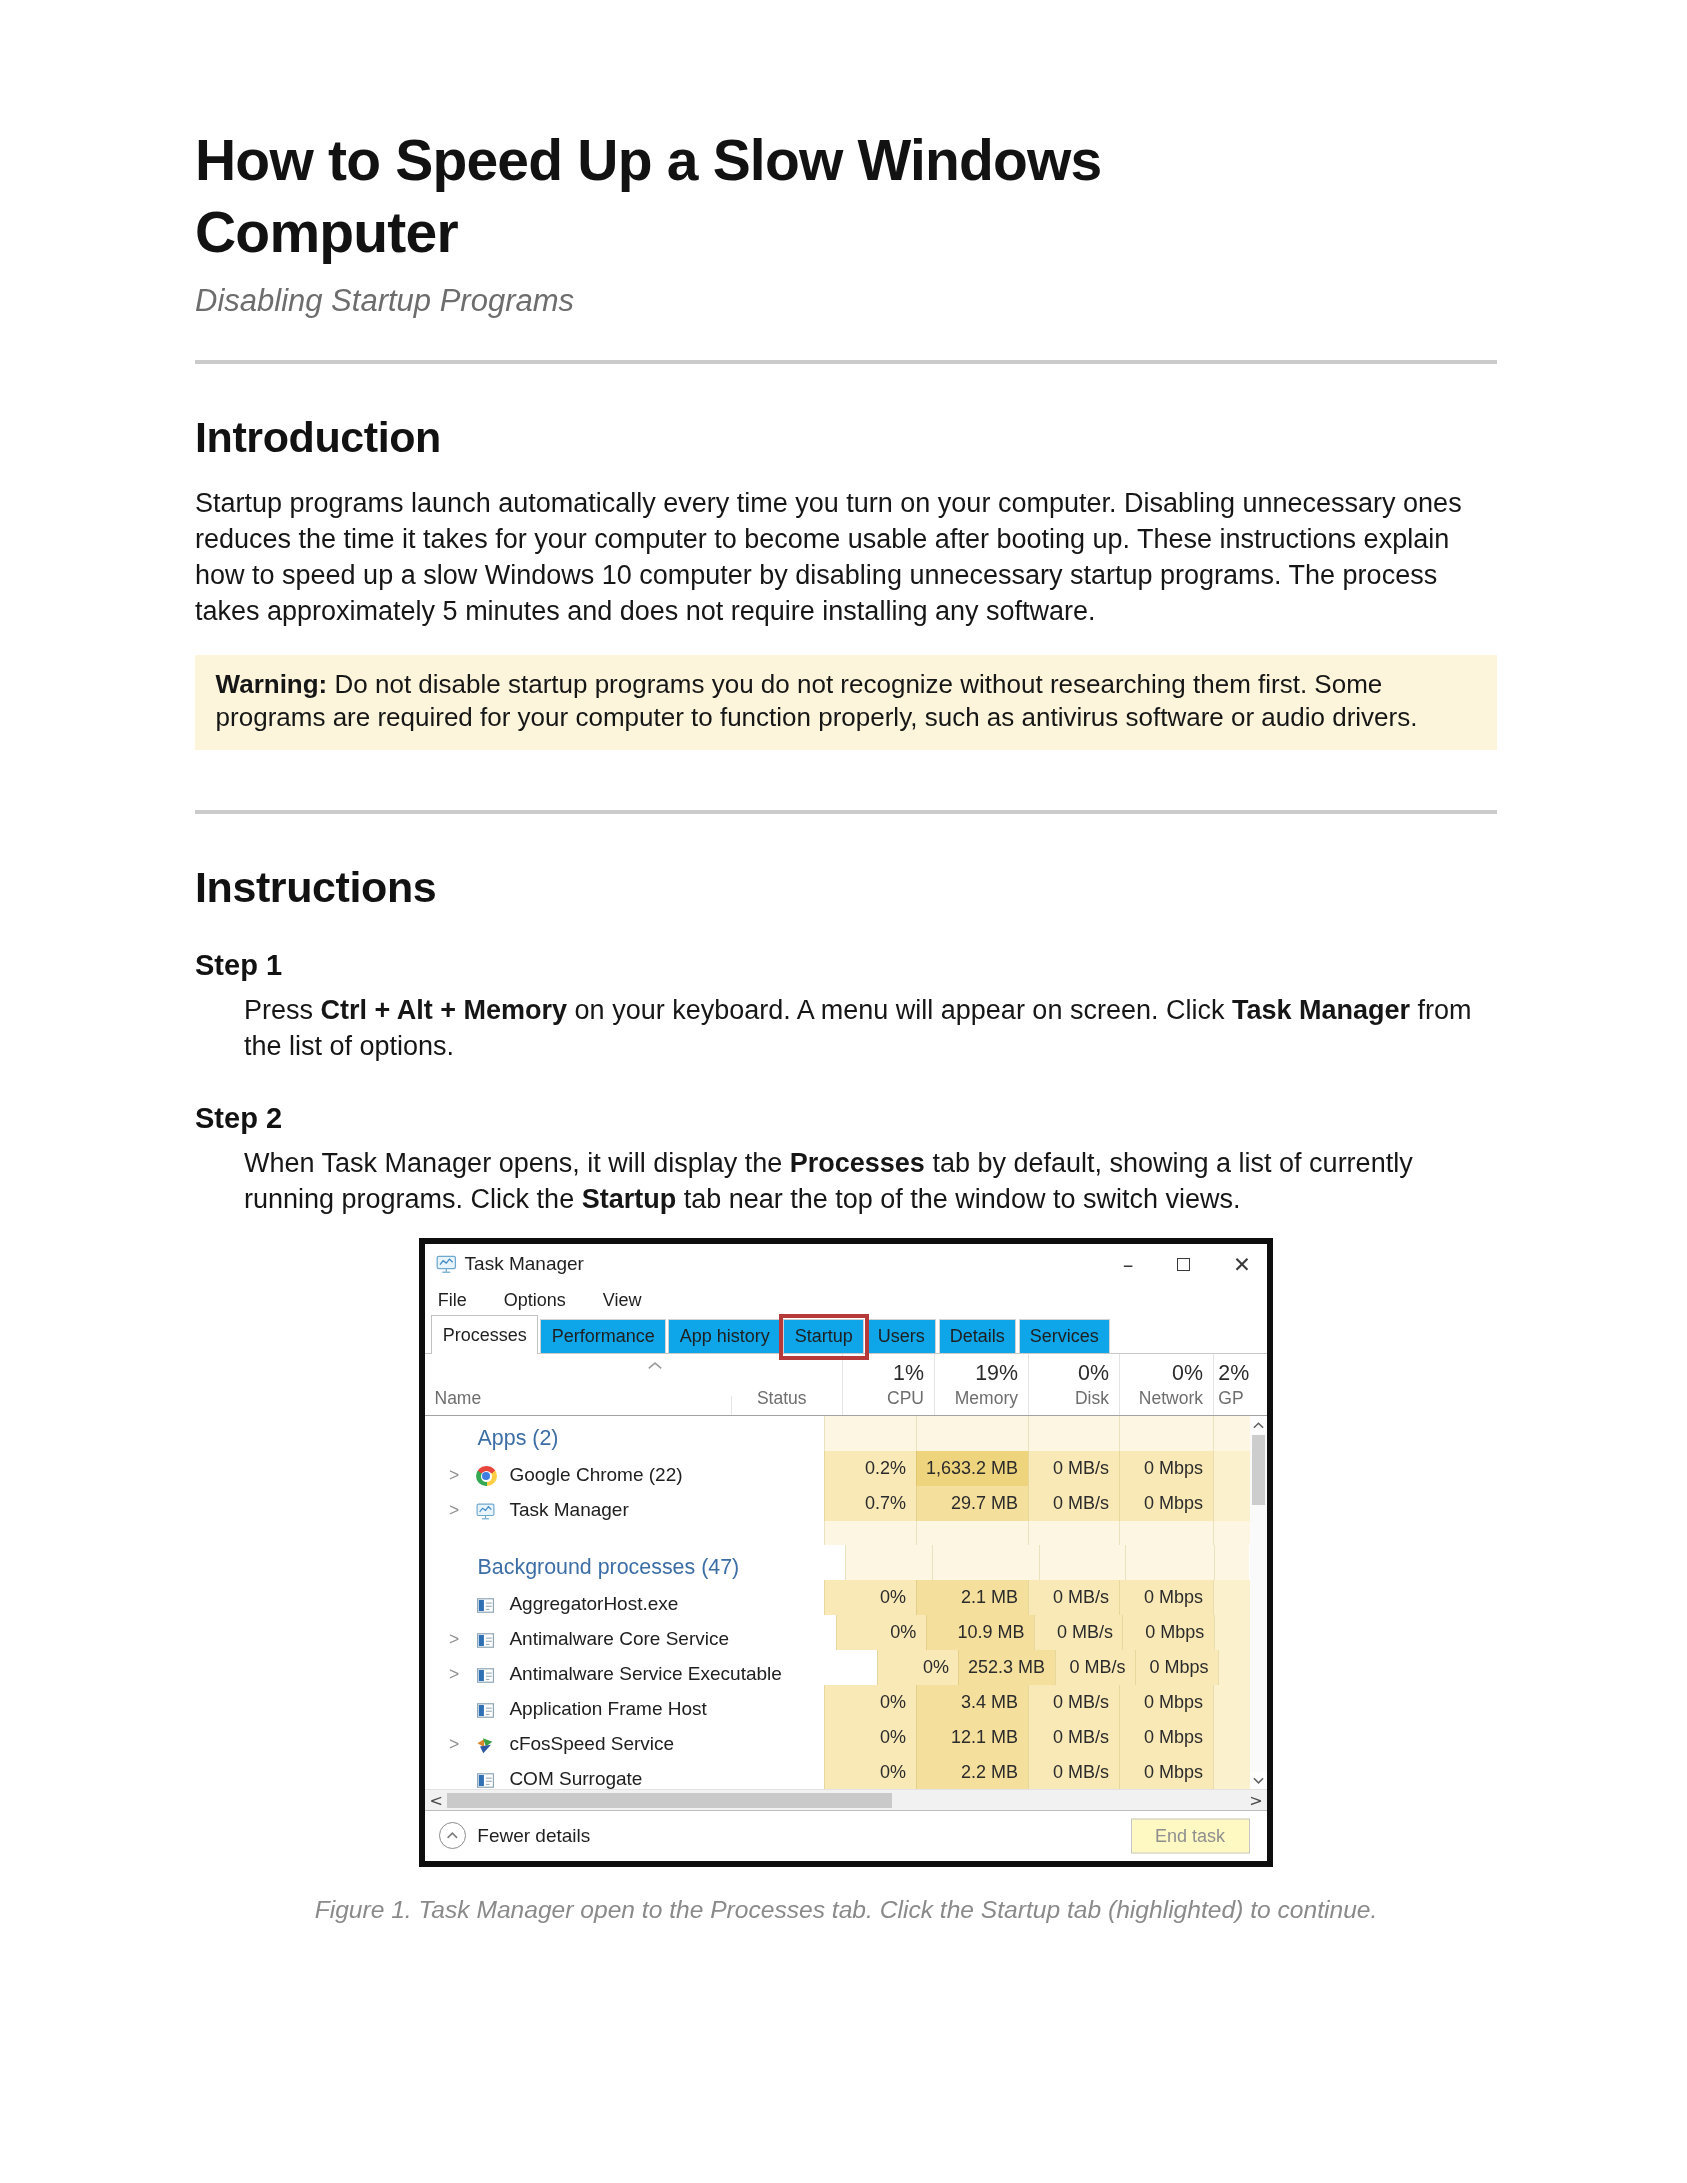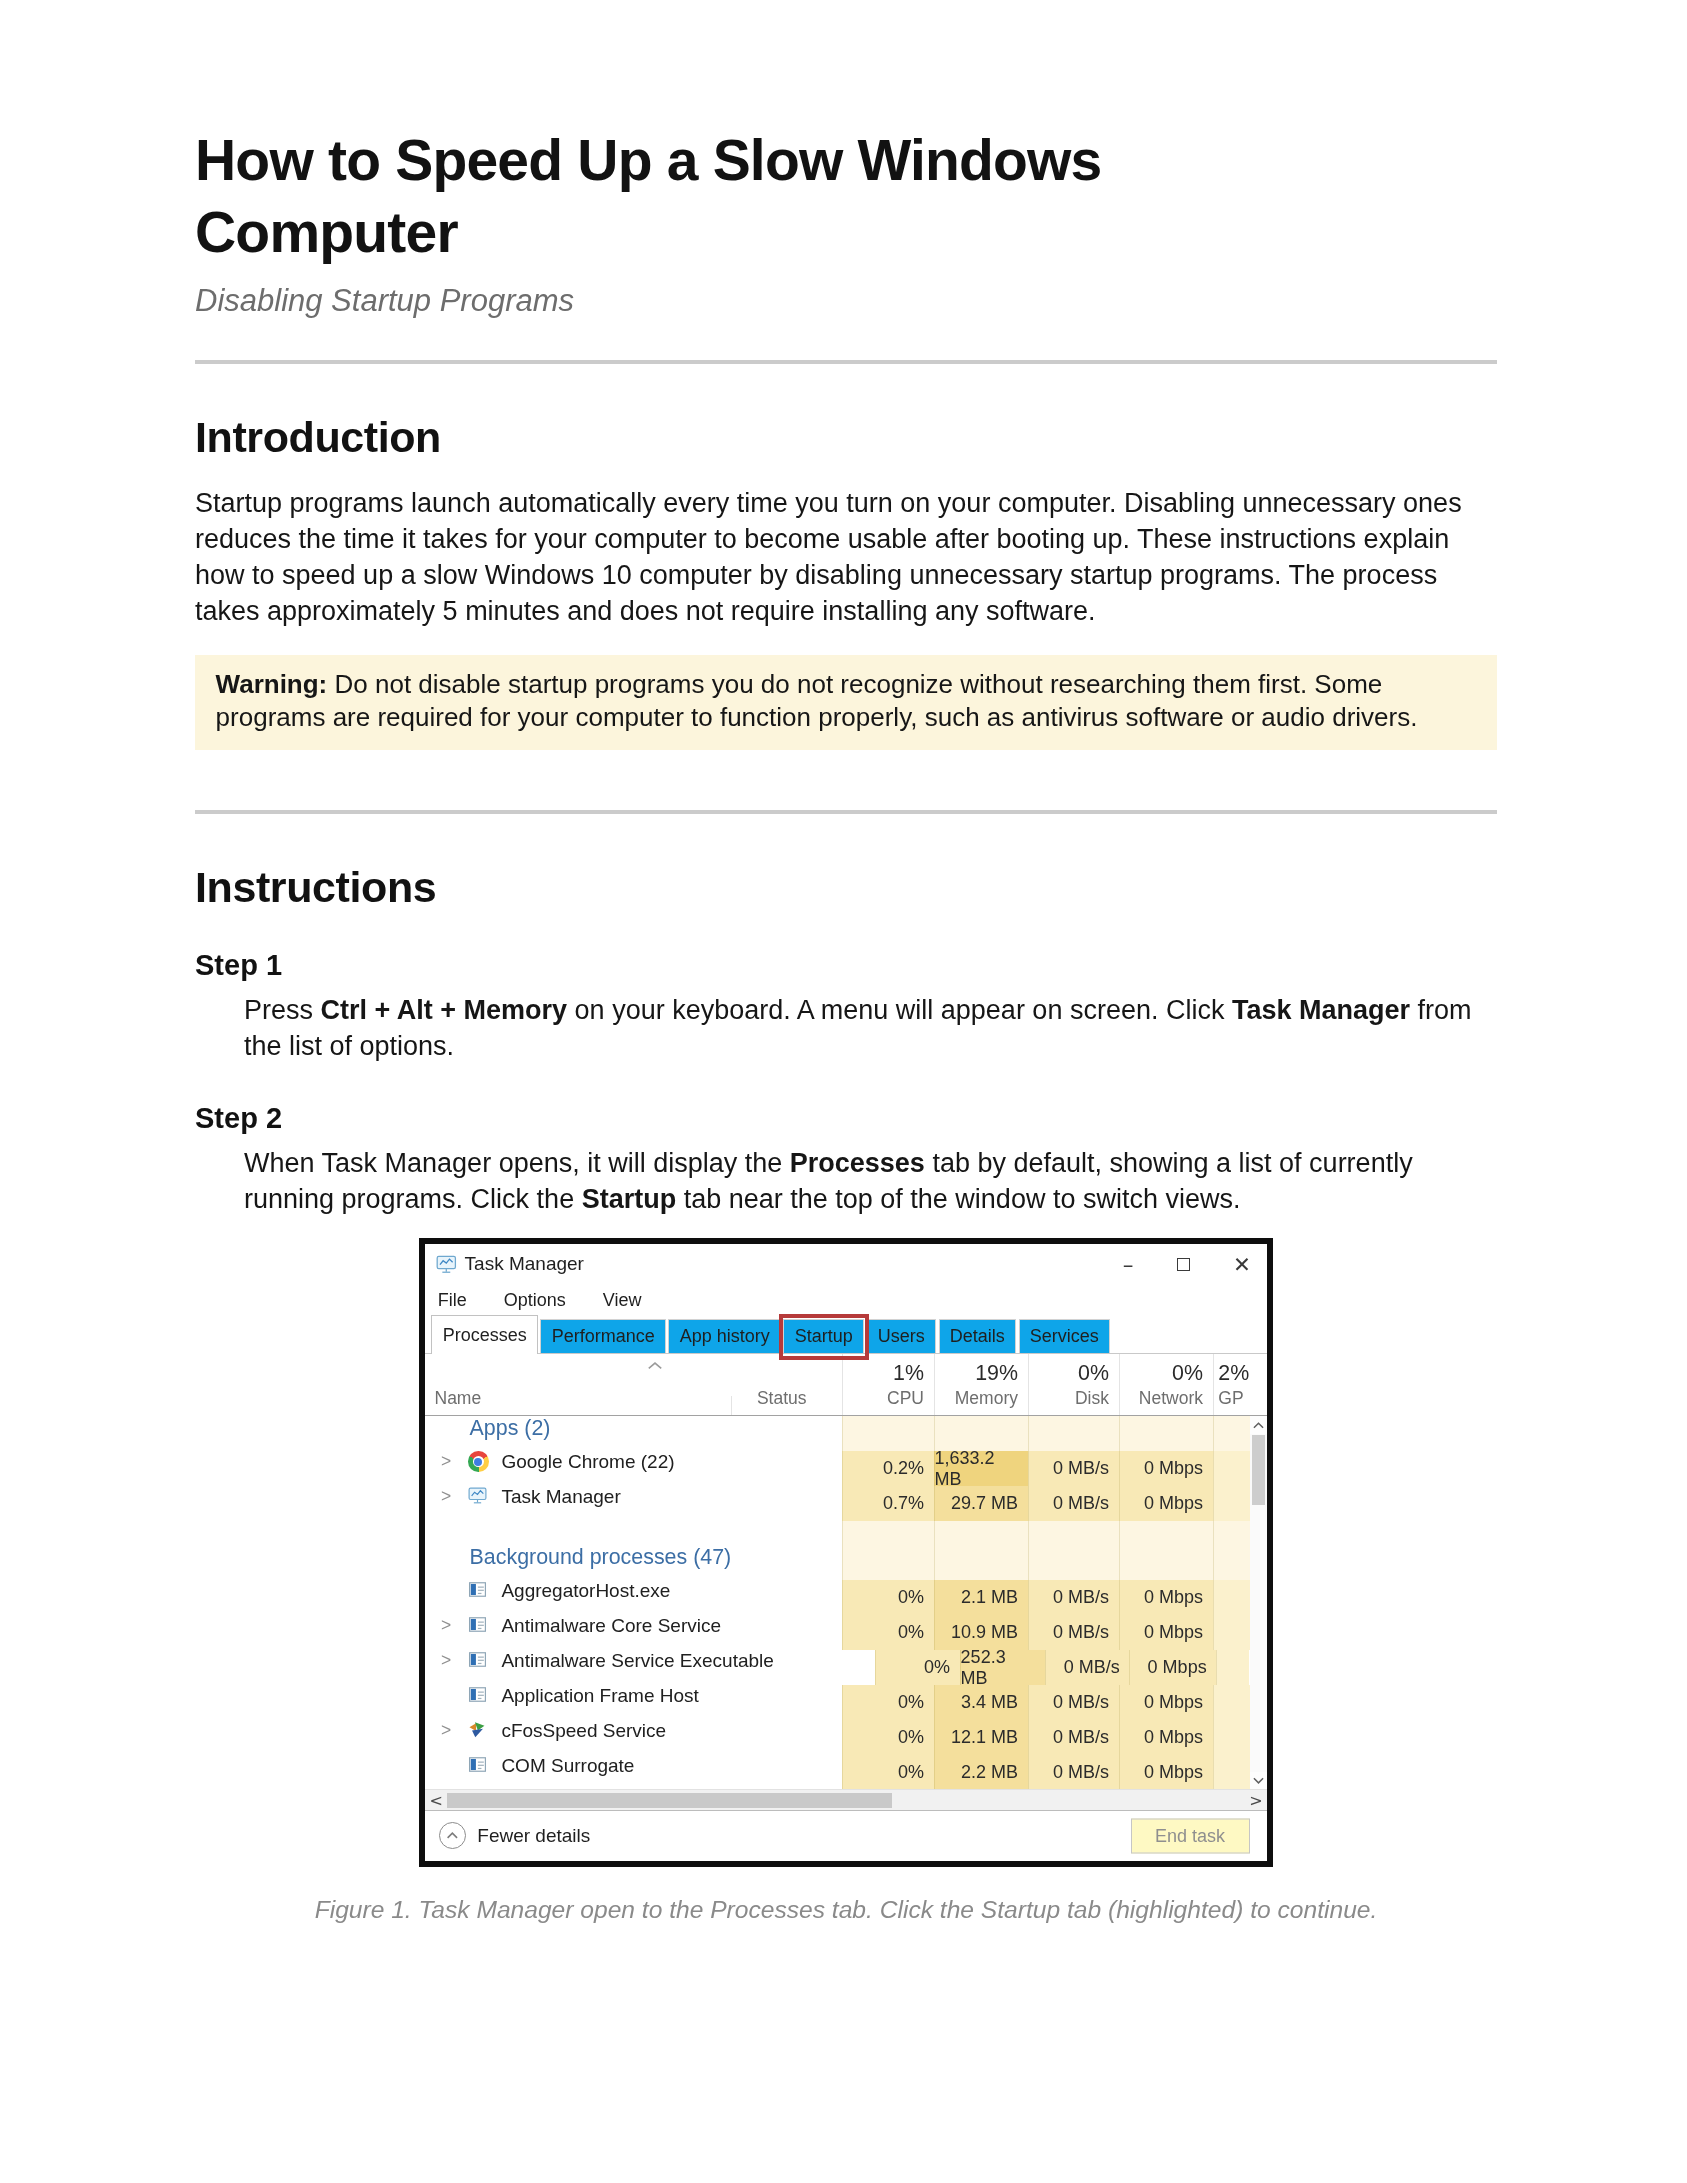--- a/index.html
+++ b/index.html
@@ -54,29 +54,29 @@
   .hcol-status .lbl { text-align:center; }
   .hcol-cpu { width:92px; } .hcol-mem { width:94px; } .hcol-disk { width:91px; } .hcol-net { width:94px; }
   .hcol-gpu { width:37px; overflow:hidden; }
   .hcol-gpu .pct, .hcol-gpu .lbl { text-align:left; padding:0 0 0 4.8px; }
   .pct { font-size:21.4px; color:#2b2b2b; text-align:right; padding-right:9.5px; }
   .lbl { font-size:17.5px; color:#6e6e6e; text-align:right; padding-right:9.5px; margin-top:2.4px; }
 
   .tm-list { height:373px; position:relative; padding-right:17.5px; overflow:hidden; }
   .lrow { display:flex; height:35px; align-items:stretch; }
   .lrow-spacer { height:24px; }
-  .cname { flex:1; display:flex; align-items:flex-start; padding-left:16px; }
+  .cname { flex:1; display:flex; align-items:flex-end; padding-left:24px; }
   .chevslot { width:27px; font-size:17.5px; color:#8f8f8f; flex:0 0 auto; }
   .picon { width:25.4px; flex:0 0 auto; display:flex; align-items:center; }
   .pname { font-size:19px; color:#202020; margin-left:8px; white-space:nowrap; }
   .gname { font-size:21.4px; color:#3c6ea5; margin-left:1.6px; white-space:nowrap; }
   .cell { display:flex; align-items:center; justify-content:flex-end; padding-right:9.5px;
     font-size:18px; color:#2b2b2b; border-left:0.8px solid rgba(170,150,70,0.22); }
   .c-status { width:111px; border-left:none; }
-  .c-cpu { width:92px; } .c-mem { width:94px; } .c-disk { width:91px; } .c-net { width:94px; }
+  .c-cpu { width:92px; } .c-mem { width:112px; } .c-disk { width:91px; } .c-net { width:94px; }
   .c-gpu { width:37px; padding-right:0; }
   .pale { background:#fdf6e2; }
   .hm0 { background:#fbf1cd; }
   .hm1 { background:#f8e9b6;padding-left:13px; }
   .hm2 { background:#f4df9c; }
   .hm3 { background:#efd47e; }
 
   .vscroll { position:absolute; top:0; right:0; width:17.5px; height:100%; background:#fafafa; }
   .varrow { position:absolute; left:0; width:17.5px; height:17.5px; display:flex; align-items:center; justify-content:center; background:#fdfdfd; }
   .varrow-up { top:0; } .varrow-down { bottom:0; }

